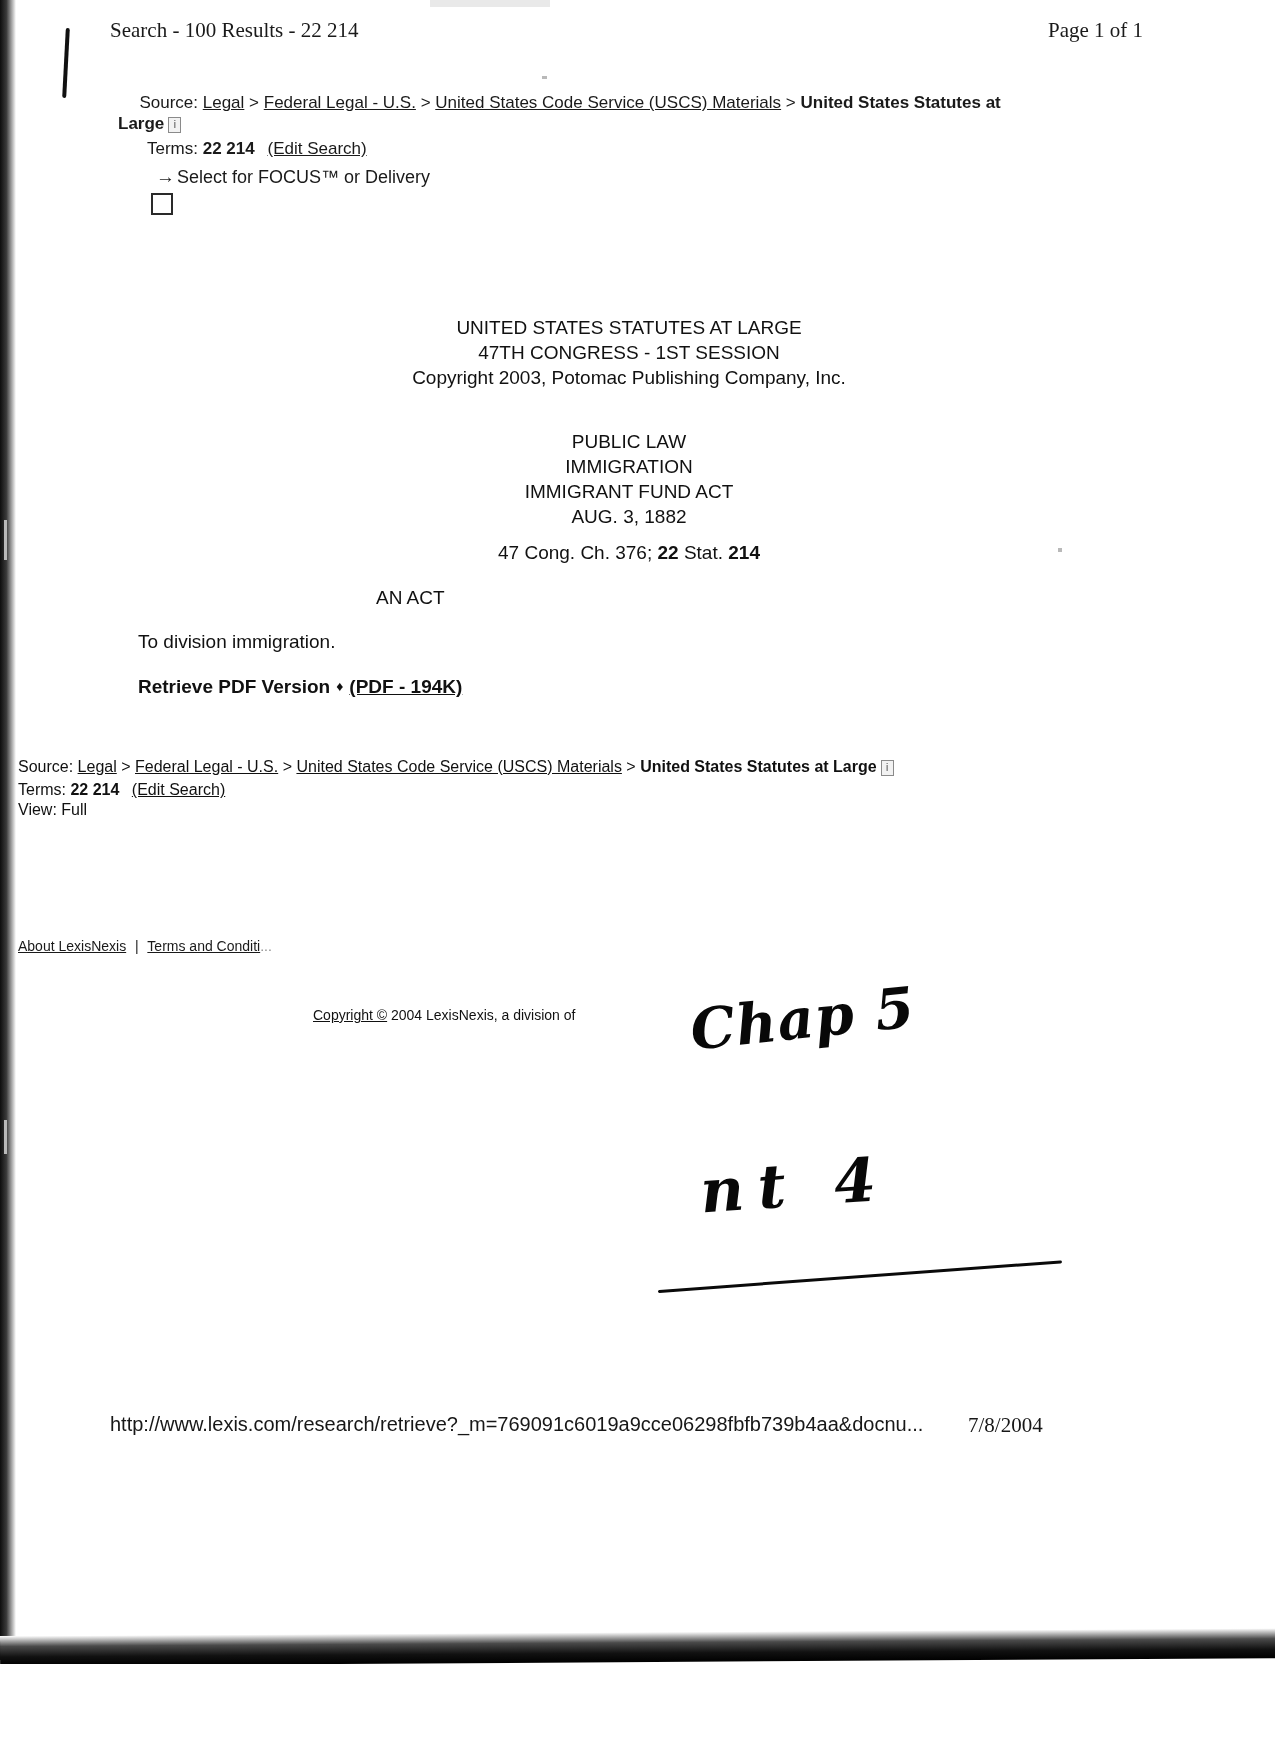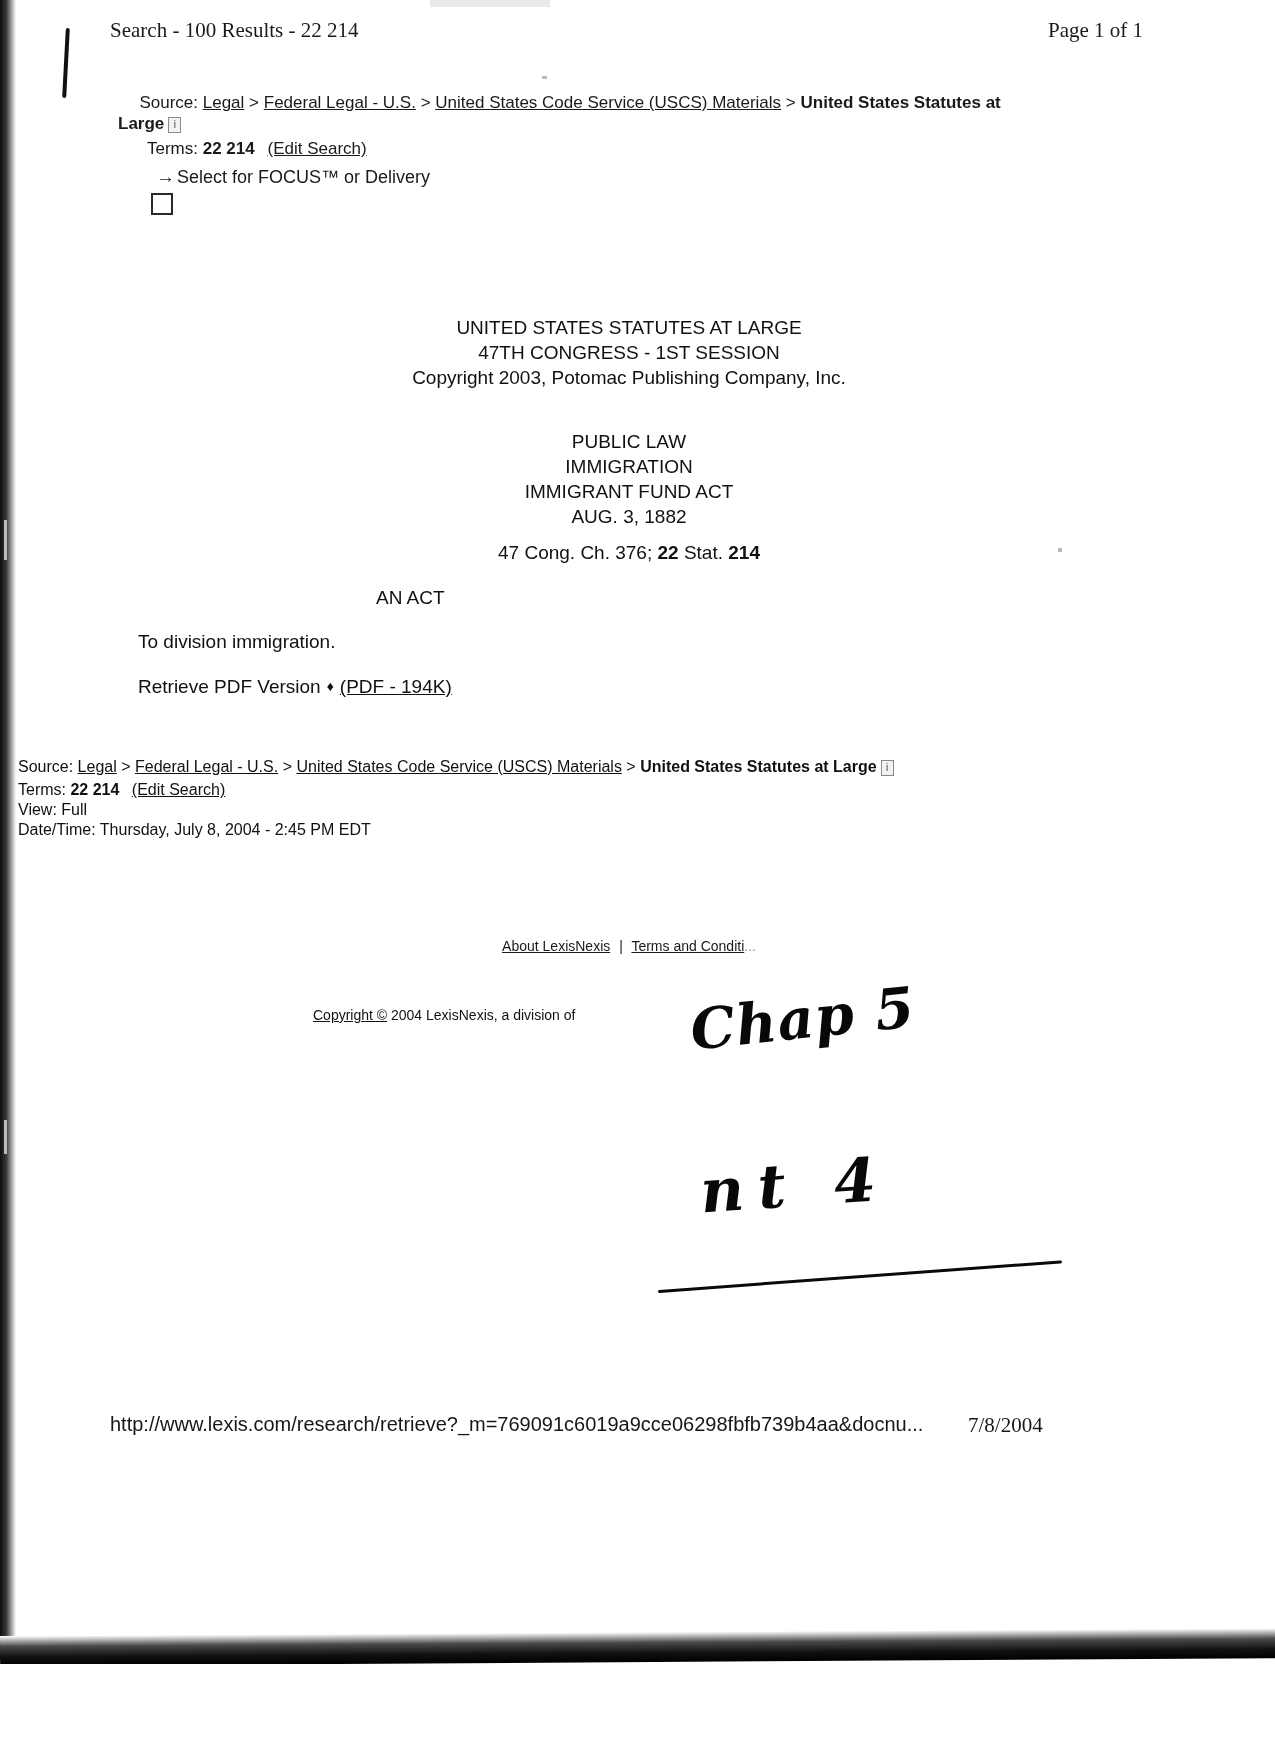--- a/index.html
+++ b/index.html
@@ -168,36 +168,37 @@
     position: absolute;
     left: 120px;
     top: 631px;
     font-size: 19px;
   }
   .retrieve {
     position: absolute;
     left: 120px;
     top: 676px;
     font-size: 19px;
+    font-weight: bold;
   }
   .retrieve .diamond { margin: 0 6px; font-size: 14px; vertical-align: 2px;}
 
   .meta2 {
     position: absolute;
     left: 0px;
     top: 757px;
     font-size: 16px;
     line-height: 20px;
   }
 
   .footer-links {
     position: absolute;
     top: 938px;
     width: 1222px;
-    text-align: center;
+    text-align: left;
     font-size: 14px;
     color: #1a1a1a;
   }
   .footer-links .fade {
     color: #8c8c8c;
   }
   .copyright {
     position: absolute;
     top: 1007px;
     left: 295px;
@@ -332,24 +333,20 @@
     </div>
     <div style="margin-top:3px;">
       <span class="lbl" style="width:195px;">Terms:</span>
       <span class="b">22 214</span>
       <span class="u" style="margin-left:8px;">(Edit Search)</span>
     </div>
     <div>
       <span class="lbl" style="width:195px;">View:</span>
       <span>Full</span>
     </div>
-    <div>
-      <span class="lbl" style="width:195px;">Date/Time:</span>
-      <span>Thursday, July 8, 2004 - 2:45 PM EDT</span>
-    </div>
   </div>
 
   <div class="footer-links">
     <span class="u">About LexisNexis</span>
     <span style="margin:0 5px;">|</span>
     <span class="u">Terms and Conditi</span><span class="fade">...</span>
   </div>
 
   <div class="copyright">
     <span class="u">Copyright ©</span>

